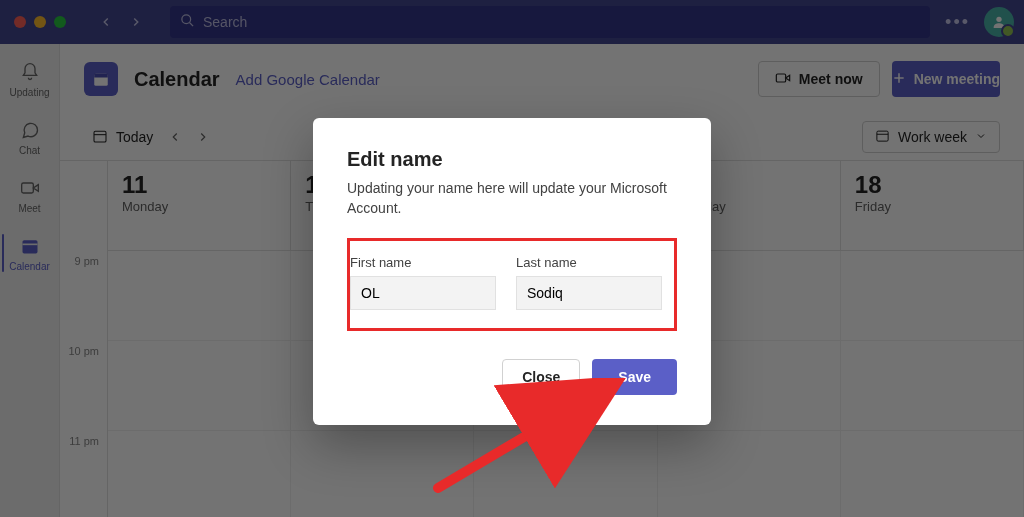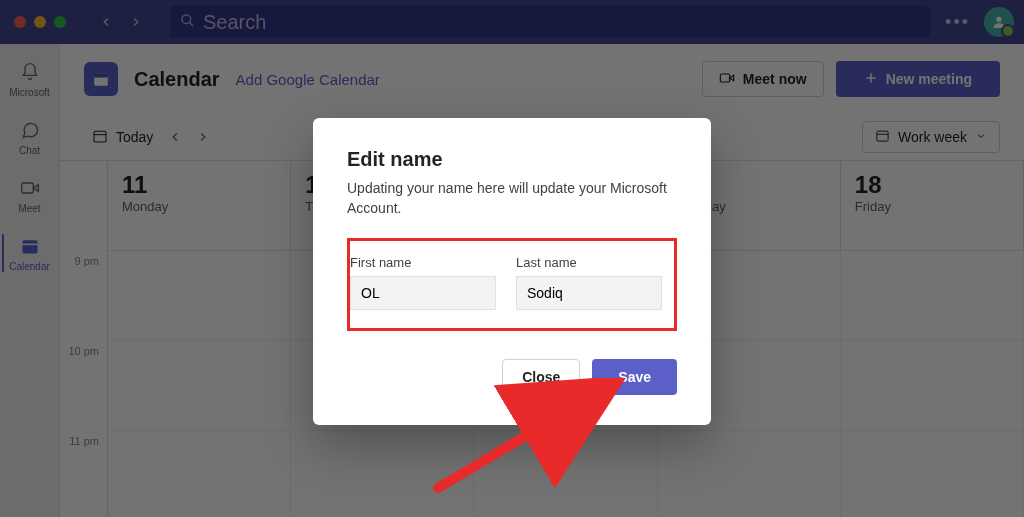--- a/index.html
+++ b/index.html
@@ -23,21 +23,21 @@
       width: 28px; height: 28px; display: flex; align-items: center;
       justify-content: center; color: #c6c6e8; cursor: pointer;
     }
     .search-wrap {
       margin-left: 12px; flex: 0 0 760px; height: 32px; background: #33358a;
       border-radius: 4px; display: flex; align-items: center; padding: 0 10px;
       gap: 8px; color: #bdbde0;
     }
     .search-wrap input {
       border: 0; background: transparent; outline: 0; width: 100%;
-      color: #e6e6f5; font-size: 20px;
+      color: #e6e6f5; font-size: 14px;
     }
     .search-wrap input::placeholder { color: #bdbde0; }
     .titlebar-right { margin-left: auto; display: flex; align-items: center; gap: 14px; }
     .more-dots { color: #c6c6e8; font-size: 18px; letter-spacing: 2px; cursor: pointer; }
     .avatar {
       width: 30px; height: 30px; border-radius: 50%; background: #4ab3a9;
       position: relative; display: flex; align-items: center; justify-content: center;
       color: #fff;
     }
     .avatar::after {
@@ -76,21 +76,21 @@
     }
     .page-title { font-size: 20px; font-weight: 700; color: #252525; }
     .add-cal { color: #5b5fc7; font-size: 15px; cursor: pointer; }
     .header-right { margin-left: auto; display: flex; gap: 12px; }
     .btn-meet-now {
       height: 36px; padding: 0 16px; border: 1px solid #d1d1d1; border-radius: 4px;
       background: #fff; display: flex; align-items: center; gap: 8px;
       font-size: 14px; font-weight: 600; color: #252525; cursor: pointer;
     }
     .btn-new-meeting {
-      height: 36px; padding: 0 28px; border-radius: 4px; background: #5b5fc7;
+      height: 36px; padding: 0 0; border-radius: 4px; background: #5b5fc7;
       display: flex; align-items: center; gap: 8px; color: #fff; font-size: 14px;
       font-weight: 600; cursor: pointer;
     }
     .toolbar {
       height: 46px; display: flex; align-items: center; padding: 0 24px; gap: 0;
     }
     .today-chip {
       display: flex; align-items: center; gap: 8px; padding: 4px 8px; border-radius: 4px;
       cursor: pointer; color: #252525; font-size: 14px;
     }
@@ -197,21 +197,21 @@
 </div>
 
 <div class="rail">
   <div class="rail-item">
     <span class="rail-ico">
       <svg width="20" height="20" viewBox="0 0 24 24" fill="none" stroke="currentColor" stroke-width="1.6">
           <path d="M6 8a6 6 0 0112 0v5l2 3H4l2-3V8z"></path>
           <path d="M10 19a2 2 0 004 0"></path>
         </svg>
     </span>
-    <span>Microsoft</span>
+    <span>Updating</span>
   </div>
   <div class="rail-item">
     <span class="rail-ico">
       <svg width="20" height="20" viewBox="0 0 24 24" fill="none" stroke="currentColor" stroke-width="1.6">
           <path d="M21 12a8 8 0 01-11.3 7.3L4 21l1.7-5.7A8 8 0 1121 12z"></path>
         </svg>
     </span>
     <span>Chat</span>
   </div>
   <div class="rail-item">

